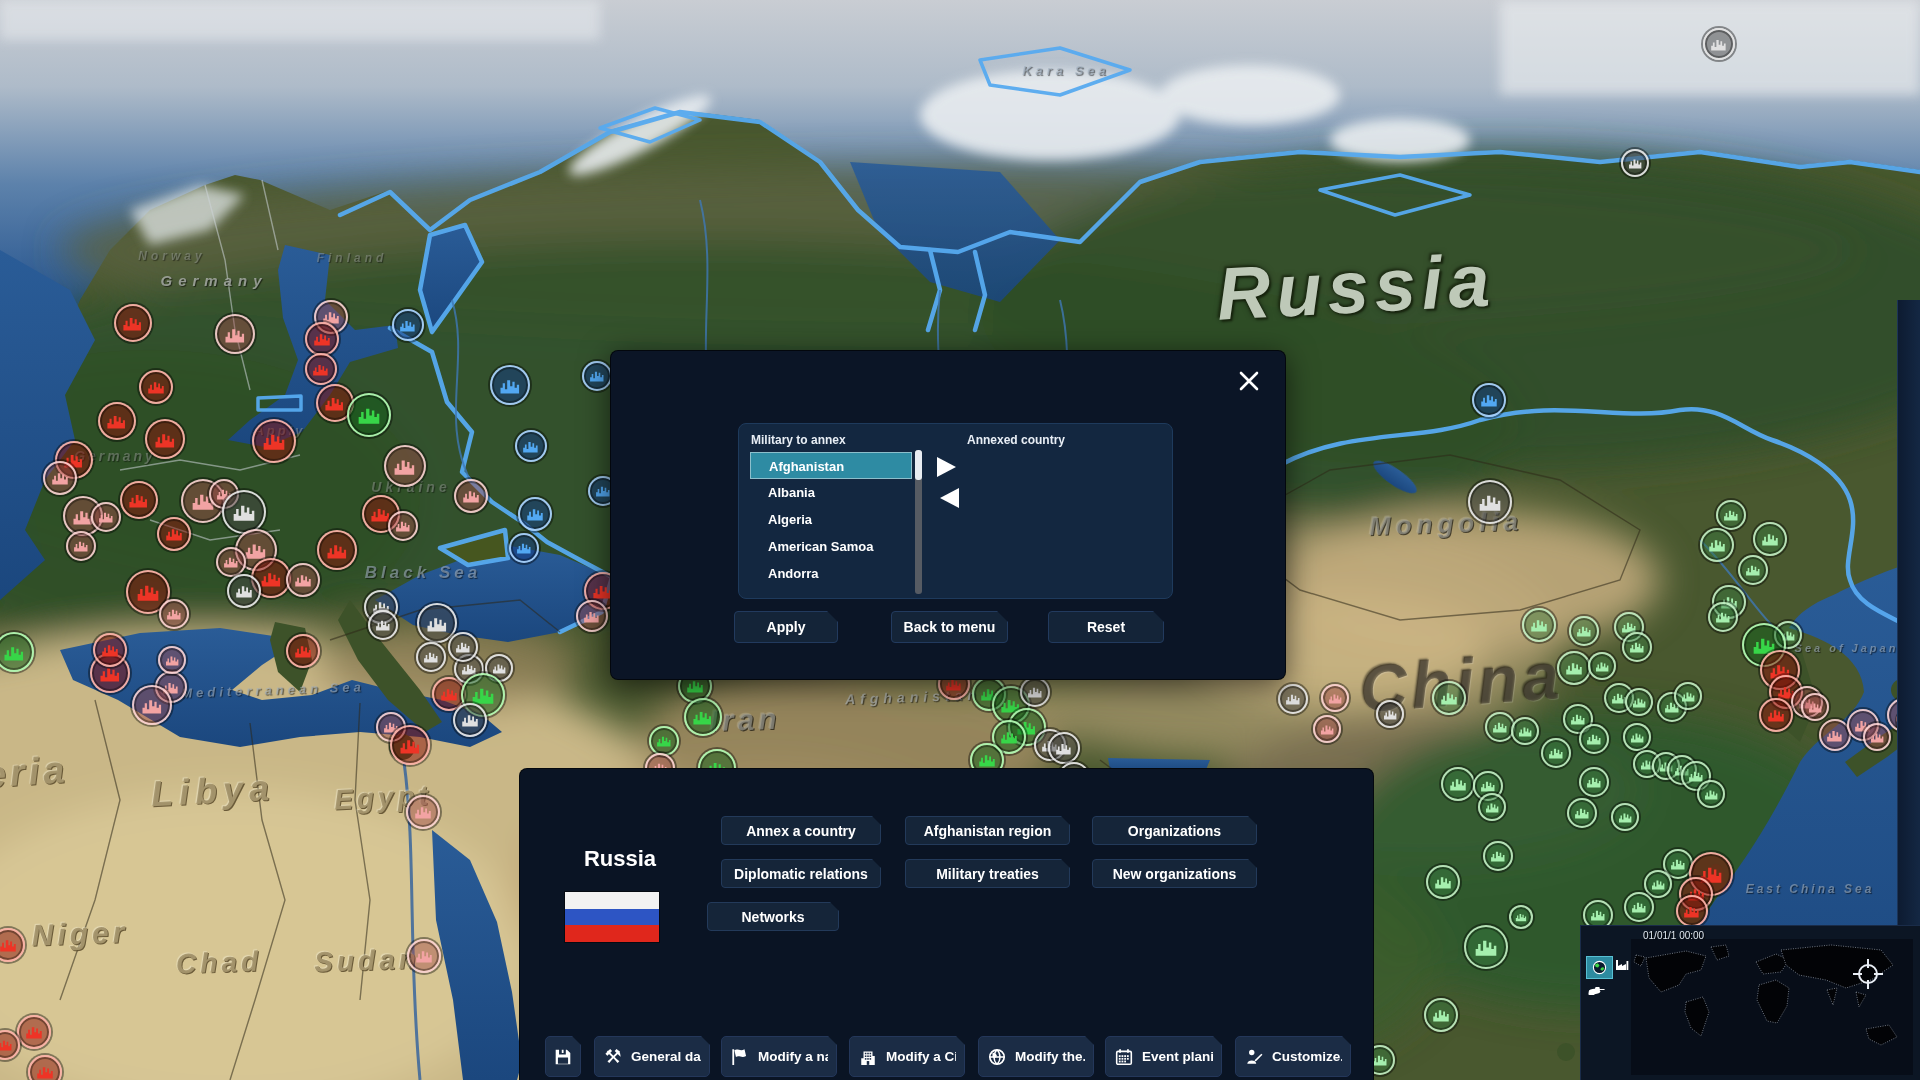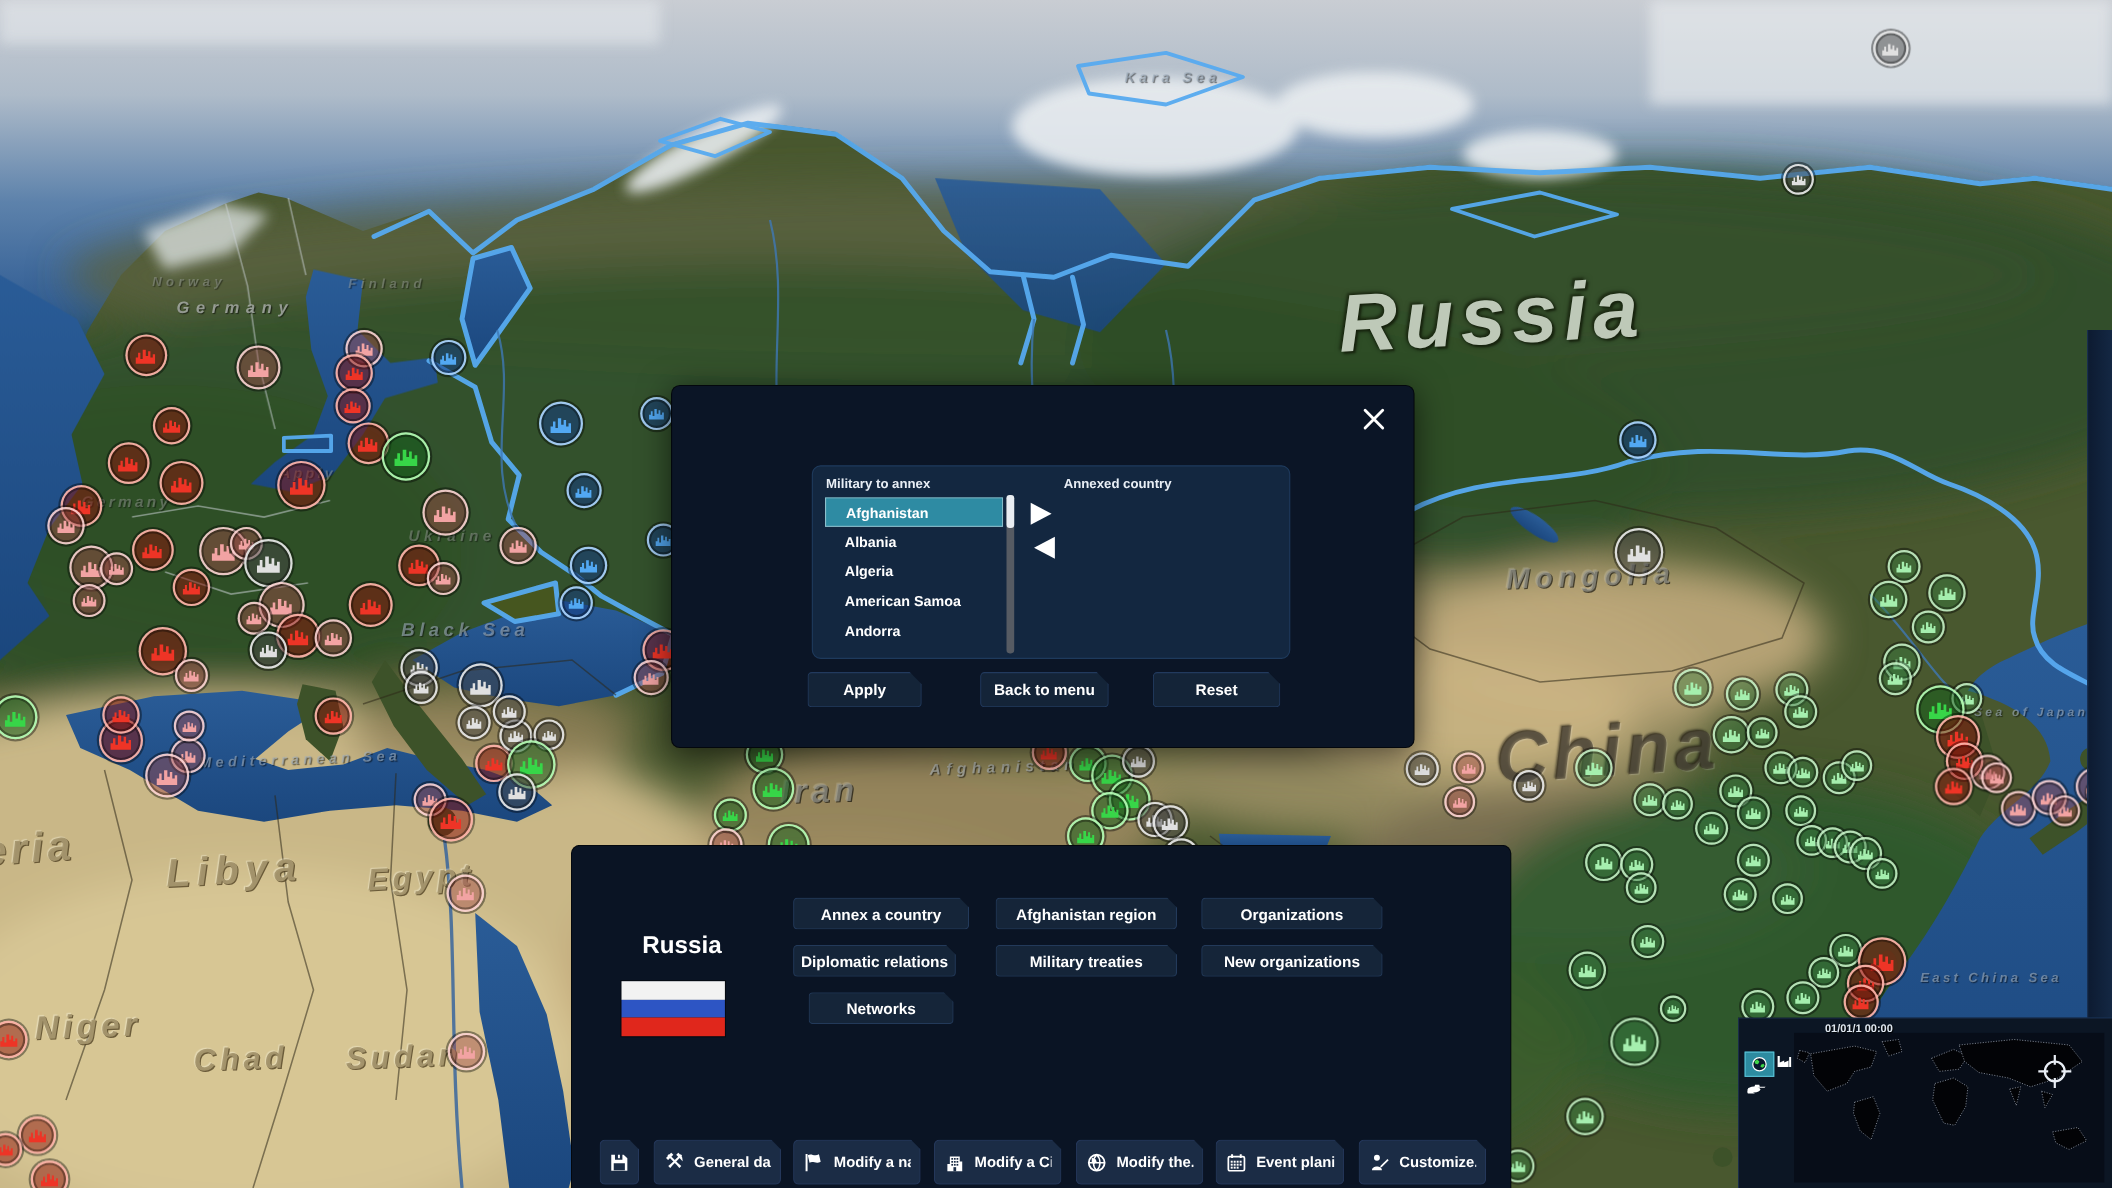--- a/index.html
+++ b/index.html
@@ -68,22 +68,22 @@
           clip-path:polygon(0 0,calc(100% - 9px) 0,100% 9px,100% 100%,0 100%);}
   .toolbar-btn{position:absolute;top:267px;height:41px;background:#1b2c45;border:1px solid #24375a;
           border-radius:5px;color:#fff;font-size:13.5px;font-weight:bold;font-family:inherit;
           cursor:pointer;display:flex;align-items:center;gap:8px;padding:0 8px;box-sizing:border-box;
           clip-path:polygon(0 0,calc(100% - 9px) 0,100% 9px,100% 100%,0 100%);}
   .toolbar-btn .ticon{width:20px;height:20px;flex:0 0 auto;display:flex;align-items:center;justify-content:center;}
   .tlabel{white-space:nowrap;overflow:hidden;}
   
   .minimap{position:absolute;left:1580px;top:925px;width:340px;height:155px;
           background:#0c1624;border:1px solid #1a2c49;}
-  .mini-date{position:absolute;left:62px;top:4px;font-size:10px;font-weight:bold;color:#dfe7ef;
-          text-shadow:1px 1px 1px #000;margin-left:16px;}
+  .mini-date{position:absolute;left:62px;top:4px;font-size:10px;font-weight:normal;color:#dfe7ef;
+          text-shadow:1px 1px 1px #000;}
   .mini-world{position:absolute;left:50px;top:13px;width:282px;height:136px;background:#070d18;}
   .mini-btn{position:absolute;left:5px;top:30px;width:25px;height:21px;background:#2d8ba0;
           border:1px solid #58c0d4;display:flex;align-items:center;justify-content:center;cursor:pointer;}
   .mini-ico{position:absolute;color:#fff;}
   .crosshair{position:absolute;width:32px;height:32px;transform:translate(-50%,-50%);}
   .right-strip{position:absolute;left:1897px;top:300px;width:23px;height:625px;
           background:linear-gradient(90deg,#0d1b31,#142844);border-left:1px solid #1c3457;}
 </style>
 </head>
 <body>
@@ -1012,24 +1012,24 @@
 <div class="bottom-panel">
   <div class="country-name">Russia</div>
   <div class="flag">
     <div id="flag-w" style="background: rgb(242, 242, 242);"></div>
     <div id="flag-b" style="background: rgb(45, 85, 196);"></div>
     <div id="flag-r" style="background: rgb(224, 39, 28);"></div>
   </div>
   <button class="grid-btn" style="left:201px;top:47px;width:160px">Annex a country</button>
   <button class="grid-btn" style="left:385px;top:47px;width:165px">Afghanistan region</button>
   <button class="grid-btn" style="left:572px;top:47px;width:165px">Organizations</button>
-  <button class="grid-btn" style="left:201px;top:90px;width:148px">Diplomatic relations</button>
+  <button class="grid-btn" style="left:201px;top:90px;width:160px">Diplomatic relations</button>
   <button class="grid-btn" style="left:385px;top:90px;width:165px">Military treaties</button>
   <button class="grid-btn" style="left:572px;top:90px;width:165px">New organizations</button>
-  <button class="grid-btn" style="left:215px;top:133px;width:132px">Networks</button>
+  <button class="grid-btn" style="left:187px;top:133px;width:132px">Networks</button>
 
   <button class="toolbar-btn" style="left:25px;width:36px;justify-content:center">
     <span class="ticon">
       <svg viewBox="0 0 16 16" width="18" height="18">
           <path fill="#fff" d="M1.5 1.5 h10 l3 3 v10 h-13 z M4.5 1.5 v4.2 h6 v-4.2 h-2 v3 h-1.6 v-3 z M3.5 8.5 h9 v5.5 h-9 z" fill-rule="evenodd"></path>
         </svg>
     </span>
   </button>
   <button class="toolbar-btn" style="left:74px;width:116px">
     <span class="ticon" style="font-size:19px">⚒</span>

